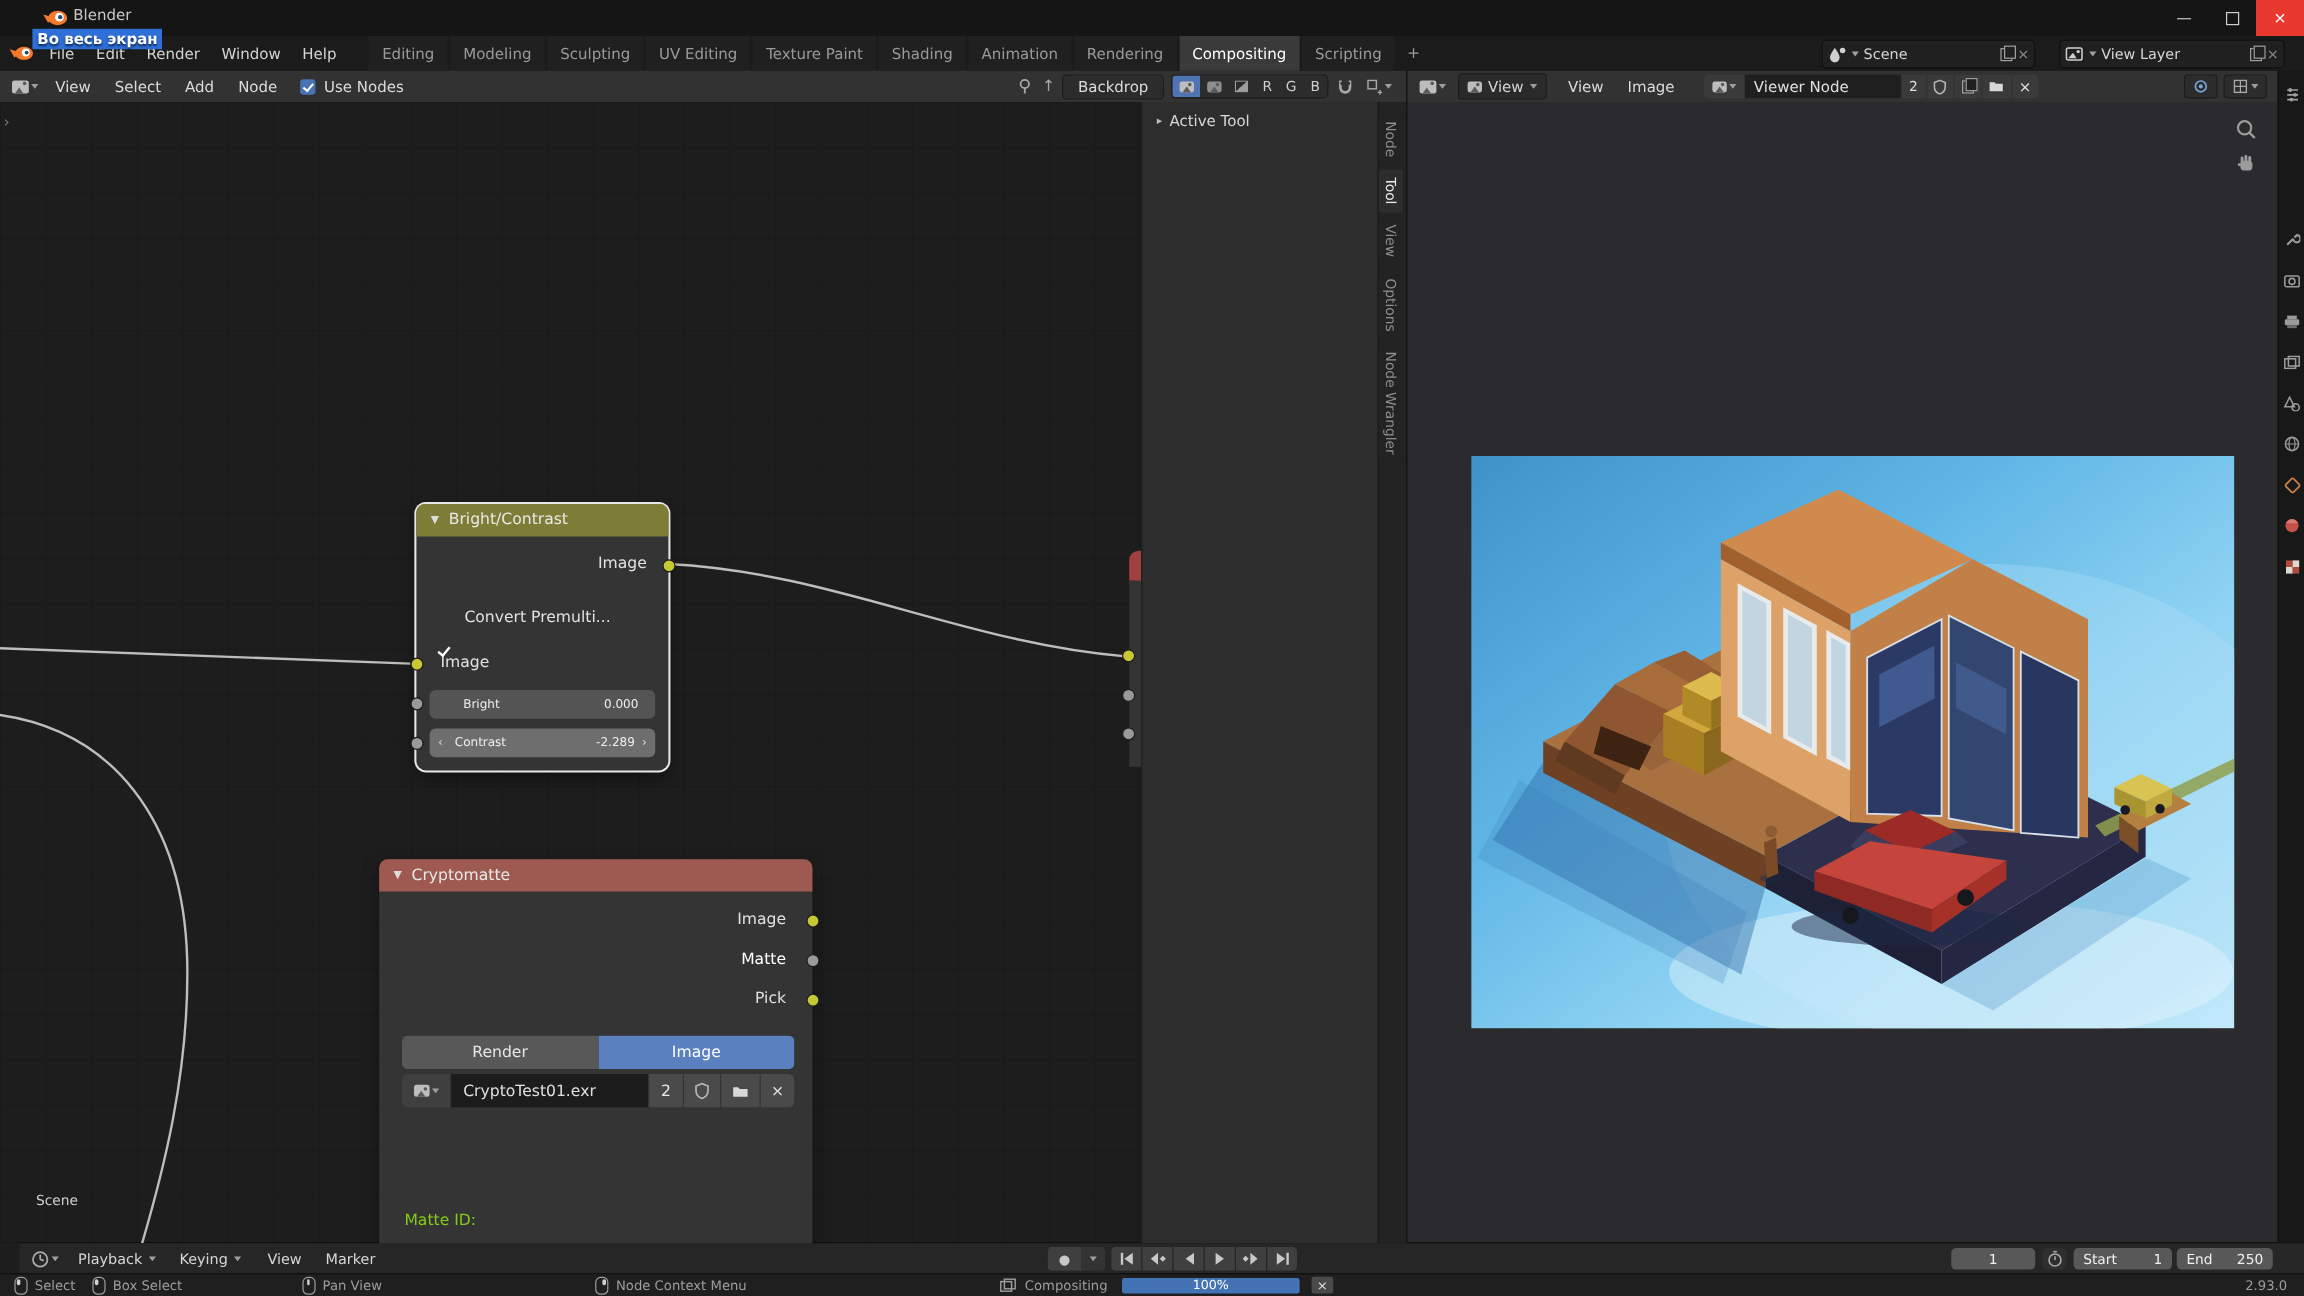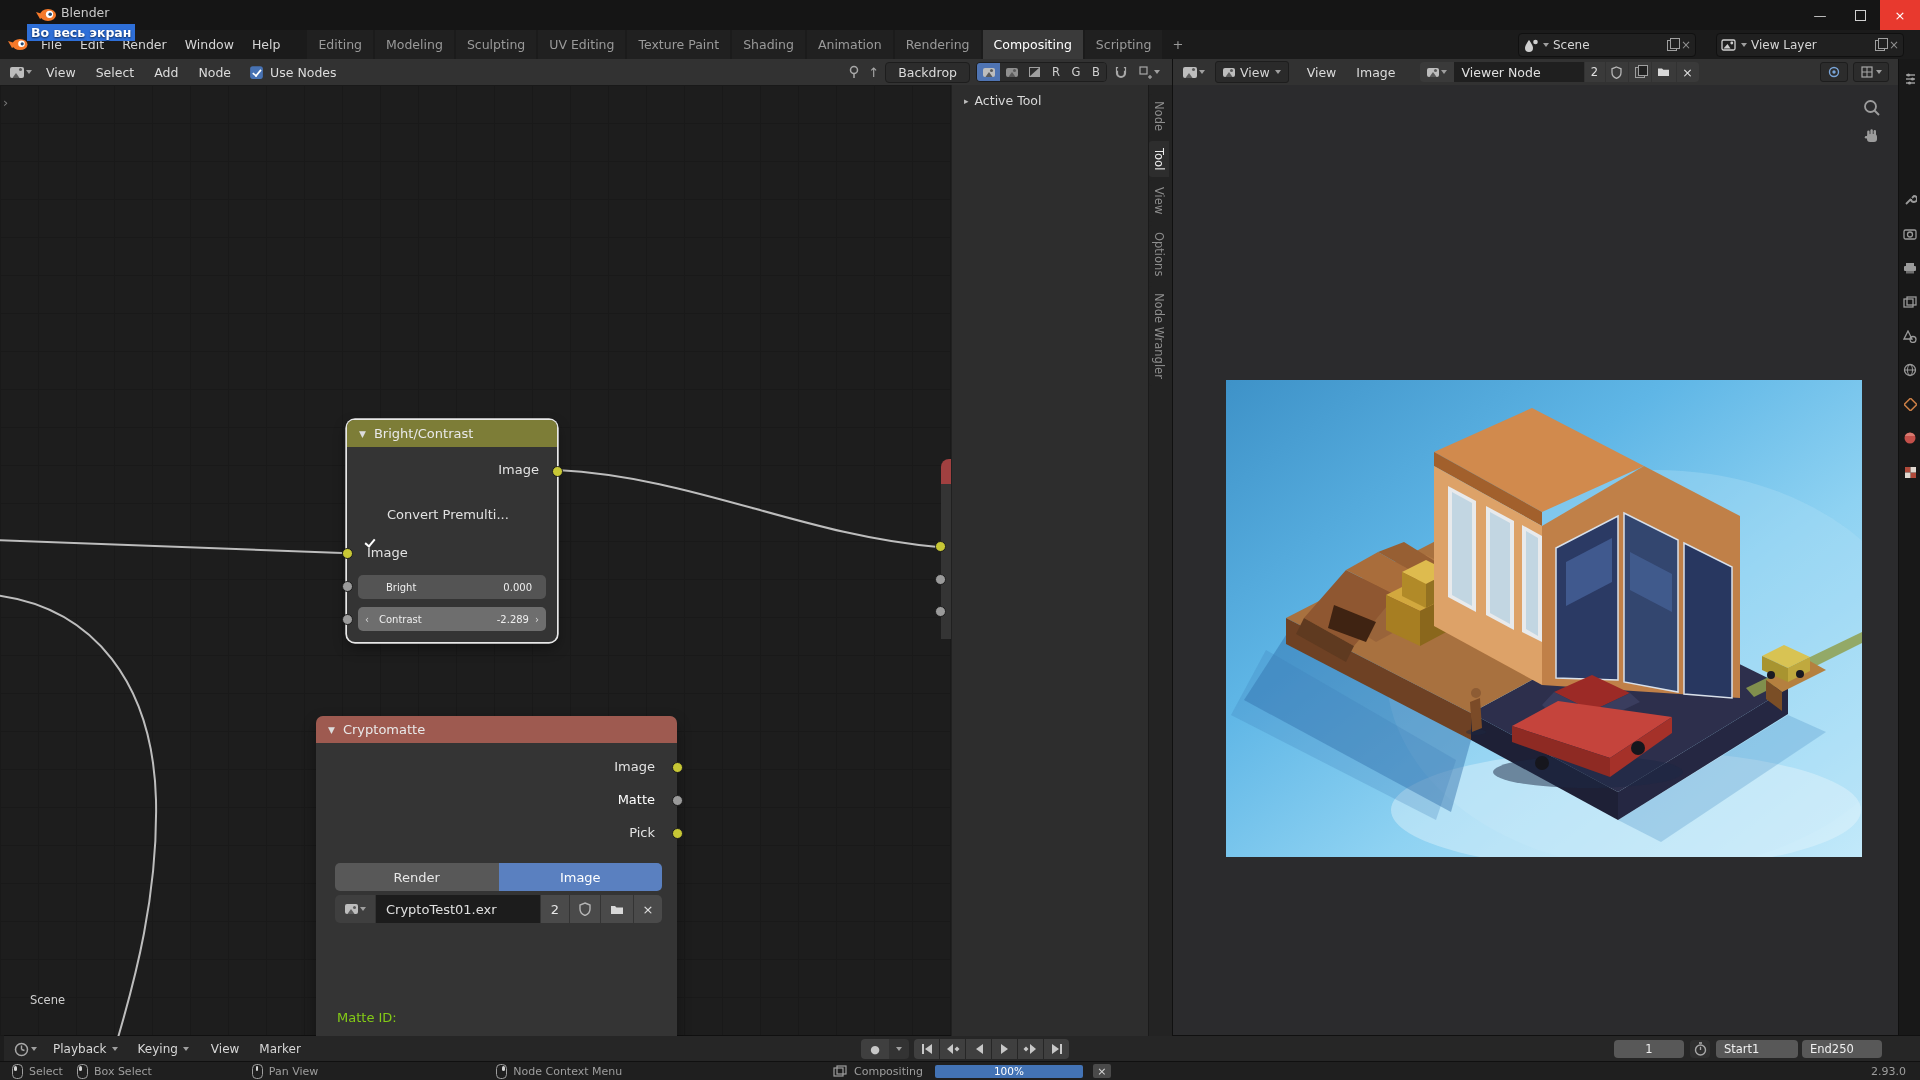--- a/index.html
+++ b/index.html
@@ -58,23 +58,23 @@
   .checkbox{width:15px;height:15px;background:#4772b3;border-radius:3px;position:relative;}
   .checkbox::after{content:"";position:absolute;left:4.5px;top:1.5px;width:4px;height:8px;border:solid #fff;border-width:0 2px 2px 0;transform:rotate(40deg);}
   .ndrop{position:absolute;left:19px;right:17px;background:#242424;border:1px solid #1a1a1a;border-radius:5px;display:flex;align-items:center;padding:0 9px;color:#d5d5d5;font-size:12.5px;}
   .ndrop .chev{margin-left:auto;}
   
   #ne-sidebar{position:absolute;left:951px;top:0;width:197px;height:951px;background:#2d2d2d;border-left:1px solid #202020;z-index:10;}
   #ne-tabstrip{position:absolute;left:1148px;top:0;width:24px;height:951px;background:#232323;border-left:1px solid #1a1a1a;z-index:11;padding-top:9px;box-sizing:border-box;}
   .vtab{writing-mode:vertical-rl;font-size:11.5px;color:#8e8e8e;padding:7px 3px;margin-bottom:3px;background:#232323;border-radius:3px 0 0 3px;}
   .vtab.active{background:#2d2d2d;color:#eaeaea;}
   
-  #timeline{position:absolute;left:4px;bottom:18px;right:0;height:26px;background:#262626;border-top:1px solid #101010;text-decoration:underline;}
+  #timeline{position:absolute;left:16px;bottom:18px;right:0;height:26px;background:#262626;border-top:1px solid #101010;text-decoration:underline;}
   .tl-item{font-size:12px;color:#d8d8d8;}
-  .tl-field{position:absolute;top:4px;height:18px;background:#585858;border-radius:4px;font-size:11.5px;color:#f0f0f0;display:flex;align-items:center;padding:0 8px;box-sizing:border-box;}
+  .tl-field{position:absolute;top:4px;height:18px;background:#585858;border-radius:4px;font-size:11.5px;color:#f0f0f0;display:flex;align-items:center;justify-content:space-between;padding:0 8px;box-sizing:border-box;}
   .tbtn{width:25px;height:20px;background:#3f3f3f;display:flex;align-items:center;justify-content:center;}
   
   #statusbar{position:absolute;left:0;bottom:0;right:0;height:18px;background:#1f1f1f;border-top:1px solid #101010;display:flex;align-items:center;font-size:11px;color:#9e9e9e;}
   .mouse{width:9px;height:13px;border:1px solid #9e9e9e;border-radius:4.5px;position:relative;display:inline-block;}
   .mouse i{position:absolute;top:1.5px;width:3px;height:4.5px;background:#d2d2d2;border-radius:2px;}
   .mouse.l i{left:1px;} .mouse.m i{left:2.8px;width:2.4px;} .mouse.r i{right:1px;}
   .hintpair{display:flex;align-items:center;gap:6px;}
   
   .nav-ic{position:absolute;right:16px;width:22px;height:22px;display:flex;align-items:center;justify-content:center;opacity:.75;}
   

